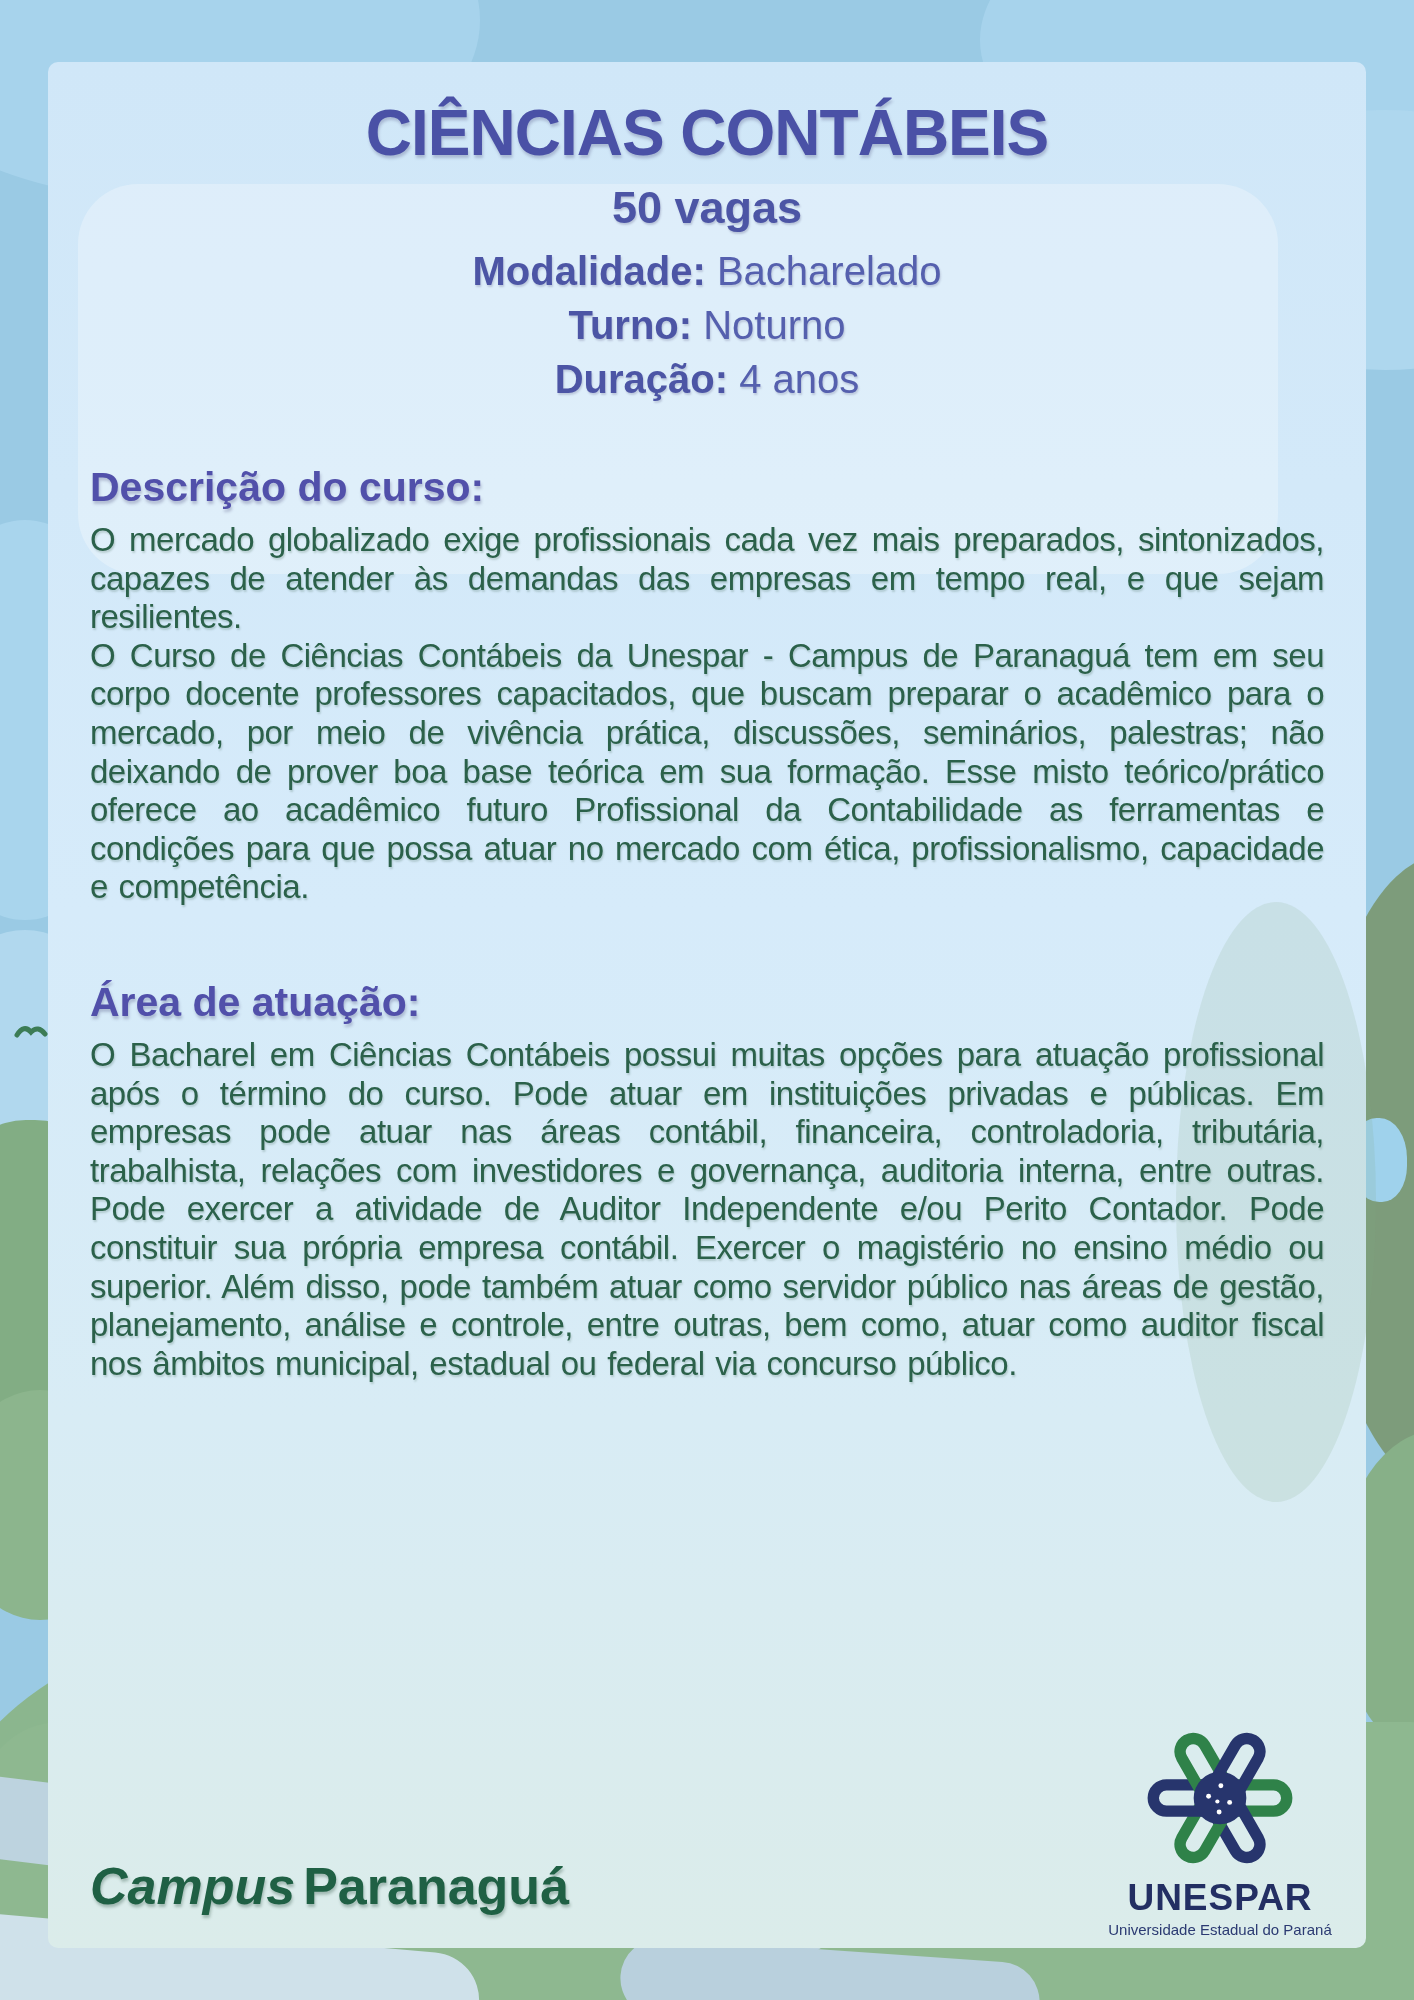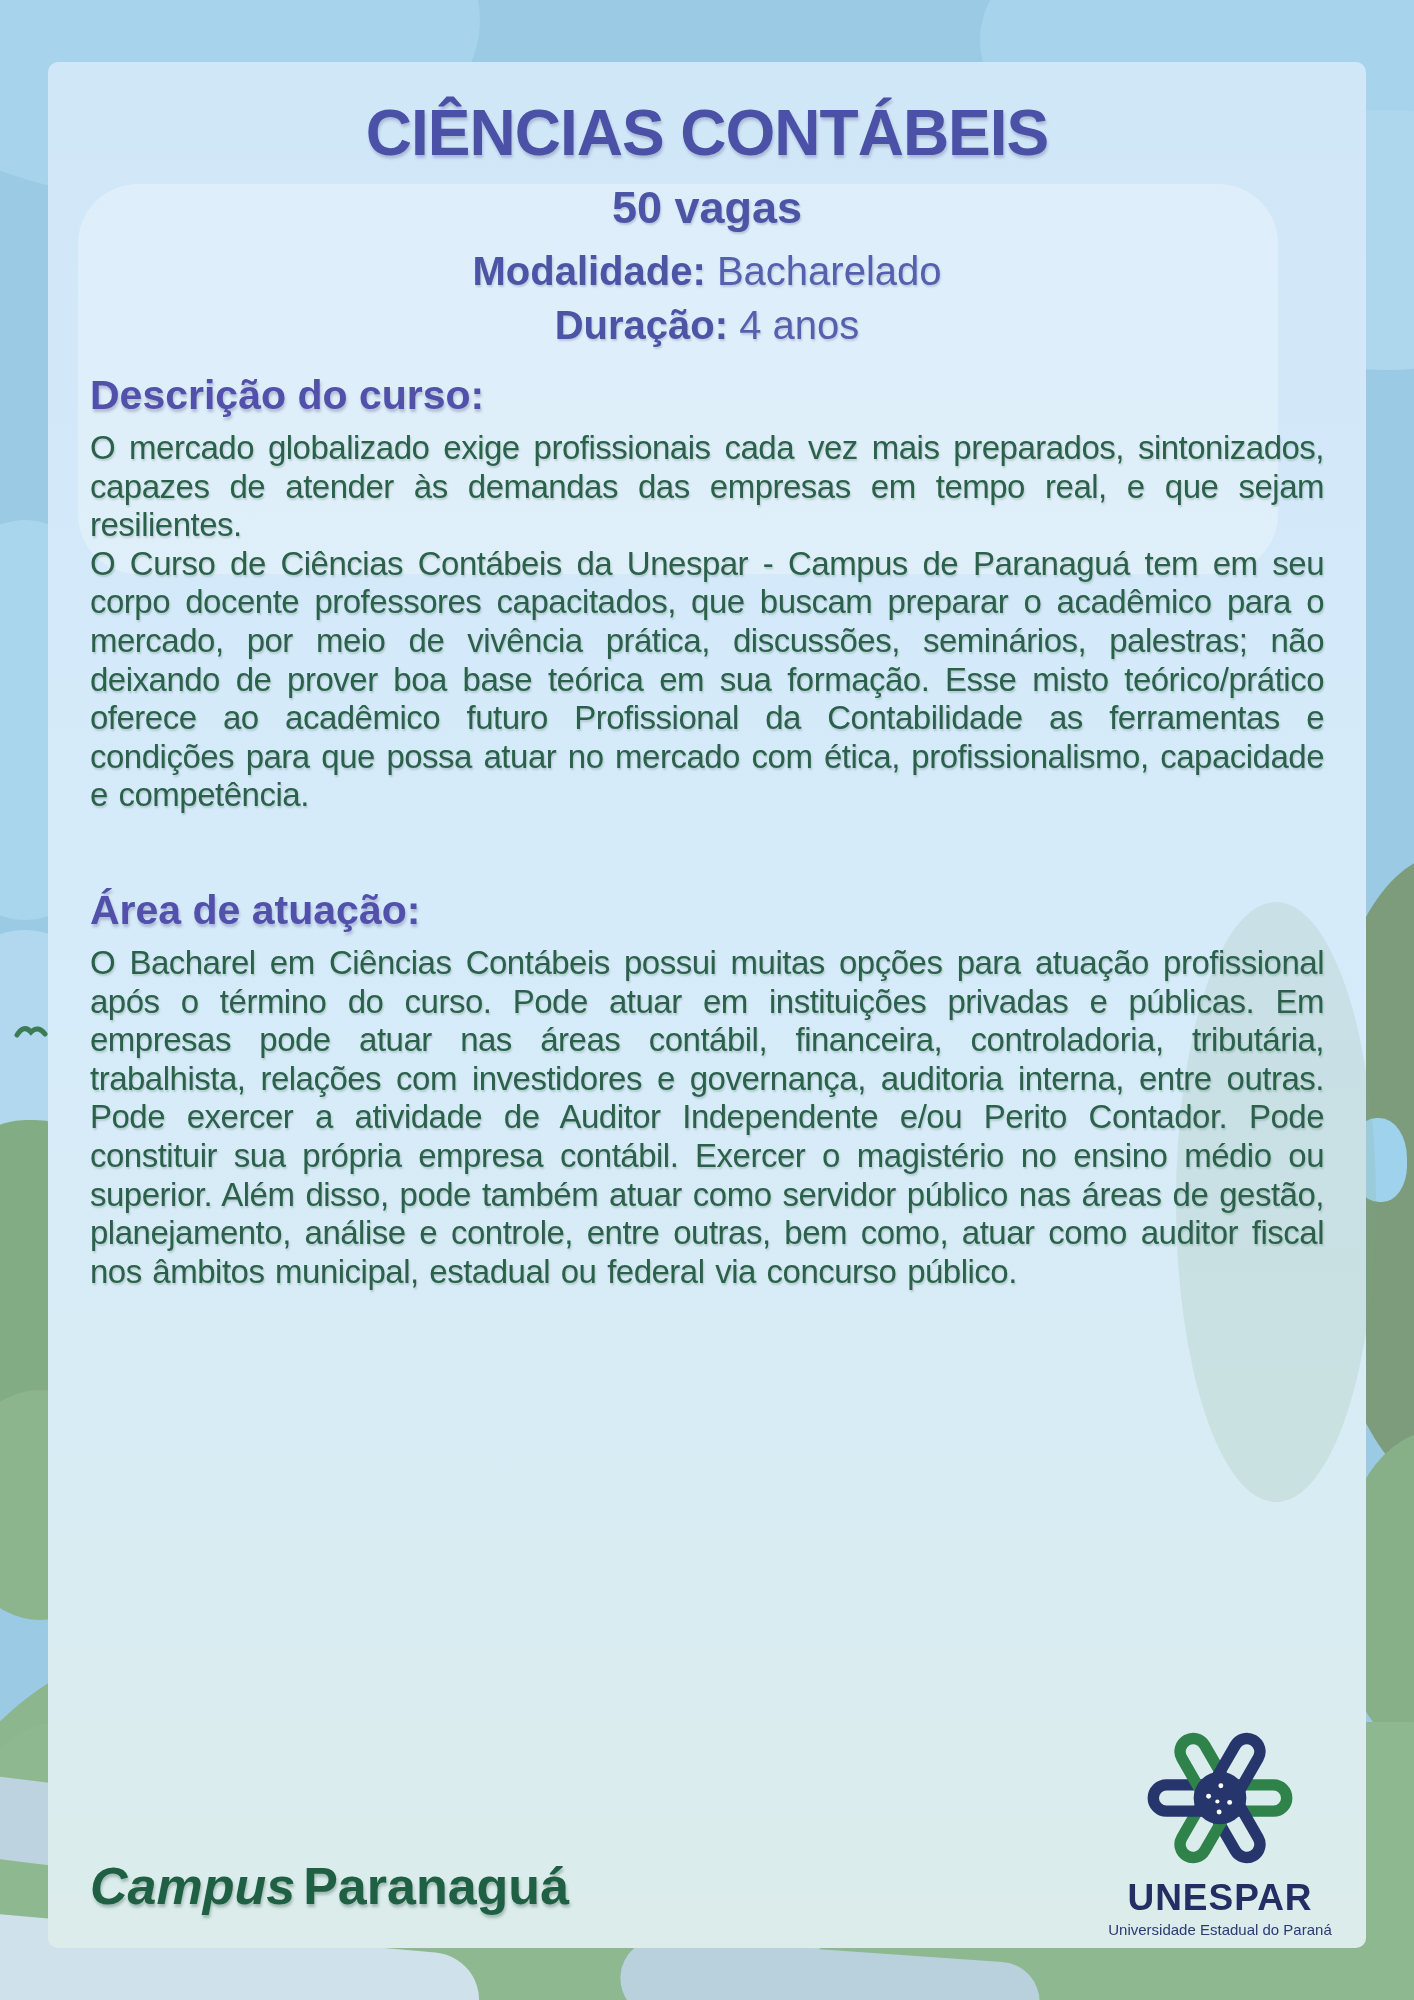--- a/index.html
+++ b/index.html
@@ -48,21 +48,21 @@
     font-size:45px;font-weight:800;color:#4c55a5;
     text-shadow:1px 2px 2px rgba(70,70,120,0.25);
   }
   .info{margin-top:10px;text-align:center;font-size:40px;line-height:54px;color:#4c55a5;
     text-shadow:1px 2px 2px rgba(70,70,120,0.22);}
   .info .lbl{font-weight:800;margin-top:47px;}
   .info .val{font-weight:400;color:#5560ae;}
   
   .sections{padding:0 42px;}
   .sec-heading{
-    margin-top:20px;
+    margin-top:58px;
     font-size:41px;font-weight:800;color:#5150aa;
     text-shadow:1px 3px 3px rgba(70,70,120,0.3);
   }
   .sec-heading.second{margin-top:72px;}
   .para{
     margin-top:10px;
     text-align:justify;
     font-size:33px;font-weight:400;letter-spacing:-0.5px;word-spacing:2px;
     line-height:38.6px;color:#2b614a;
     text-shadow:1px 2px 2px rgba(40,80,60,0.22);
@@ -117,20 +117,24 @@
     <div class="content">
       <div class="title">CIÊNCIAS CONTÁBEIS</div>
       <div class="vagas">50 vagas</div>
 
       <div class="info">
         <div>
           <span class="lbl">Modalidade:</span>
           <span class="val">Bacharelado</span>
         </div>
         <div>
+          <span class="lbl">Turno:</span>
+          <span class="val">Noturno</span>
+        </div>
+        <div>
           <span class="lbl">Duração:</span>
           <span class="val">4 anos</span>
         </div>
       </div>
 
       <div class="sections">
         <div class="sec-heading">Descrição do curso:</div>
         <div class="para">O mercado globalizado exige profissionais cada vez mais preparados, sintonizados, capazes de atender às demandas das empresas em tempo real, e que sejam resilientes.</div>
         <div class="para">O Curso de Ciências Contábeis da Unespar - Campus de Paranaguá tem em seu corpo docente professores capacitados, que buscam preparar o acadêmico para o mercado, por meio de vivência prática, discussões, seminários, palestras; não deixando de prover boa base teórica em sua formação. Esse misto teórico/prático oferece ao acadêmico futuro Profissional da Contabilidade as ferramentas e condições para que possa atuar no mercado com ética, profissionalismo, capacidade e competência.</div>
 

